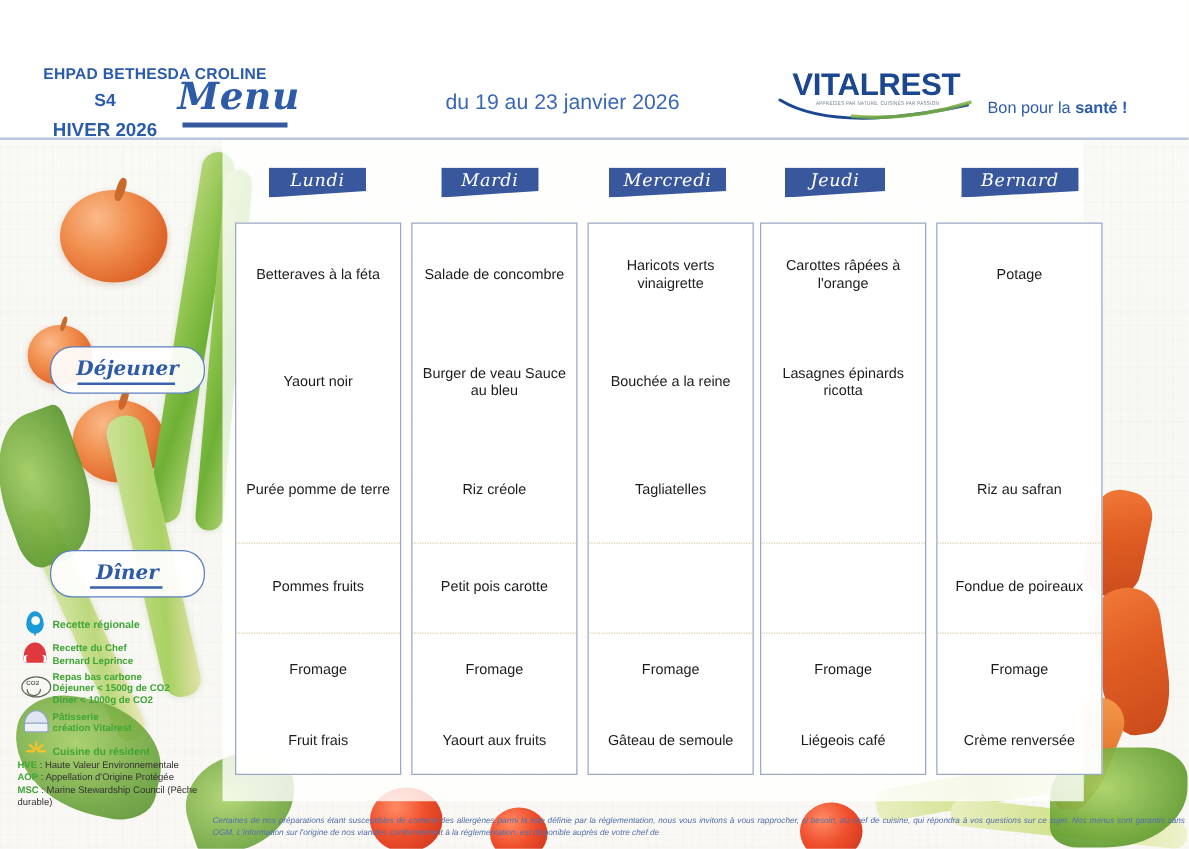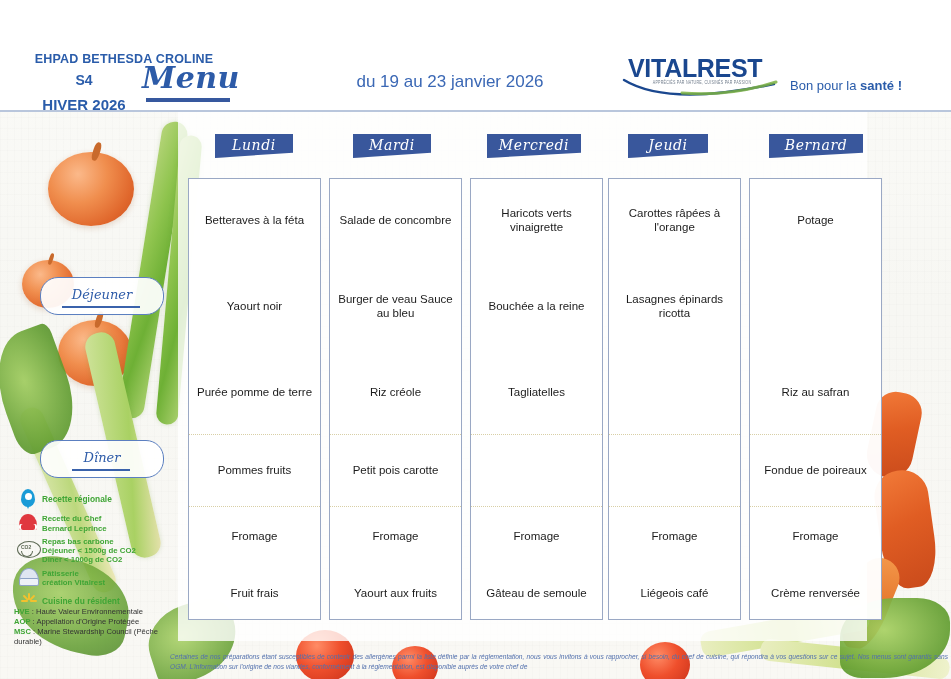--- a/index.html
+++ b/index.html
@@ -99,21 +99,21 @@
     color:#2d5ba8;font-size:30px;font-style:italic;font-weight:bold;
     font-family:"DejaVu Serif",serif;letter-spacing:.5px;
   }
   .hdr-menu-rule{position:absolute;left:146px;top:98px;width:84px;height:4px;background:#36589e;}
   .hdr-dates{
     position:absolute;left:300px;top:72px;width:300px;text-align:center;
     color:#3b68b5;font-size:17px;
   }
   .logo{position:absolute;left:628px;top:54px;width:146px;height:46px;}
   .logo-word{
-    position:absolute;left:0;top:0;width:146px;text-align:left;
+    position:absolute;left:0;top:0;width:146px;text-align:center;
     color:#1a478f;font-weight:bold;font-size:25px;letter-spacing:-.3px;
   }
   .logo-tag{
     position:absolute;left:4px;top:27px;width:140px;text-align:center;
     color:#6f7b8a;font-size:3.6px;letter-spacing:.25px;white-space:nowrap;
     transform:scaleY(1.25);
   }
   .logo-swoosh{
     position:absolute;left:-6px;top:24px;width:158px;height:22px;overflow:hidden;
   }
@@ -135,21 +135,21 @@
     box-shadow:0 1px 2px rgba(0,0,0,.18);
   }
 
   
   .meal-badge{
     position:absolute;left:40px;width:122px;height:36px;
     background:rgba(255,255,255,.93);
     border:1.6px solid #5b7fc0;border-radius:18px;
     text-align:center;line-height:34px;
     color:#2d5ba8;font-family:"DejaVu Serif",serif;font-style:italic;
-    font-weight:normal;font-size:13px;
+    font-weight:bold;font-size:16px;
   }
   #badge-dej{top:277px;}
   #badge-din{top:440px;}
   .badge-ul{position:absolute;height:2px;background:#3a62ab;}
   #ul-dej{left:62px;top:306px;width:78px;}
   #ul-din{left:72px;top:469px;width:58px;}
 
   
   .col{
     position:absolute;top:178px;

